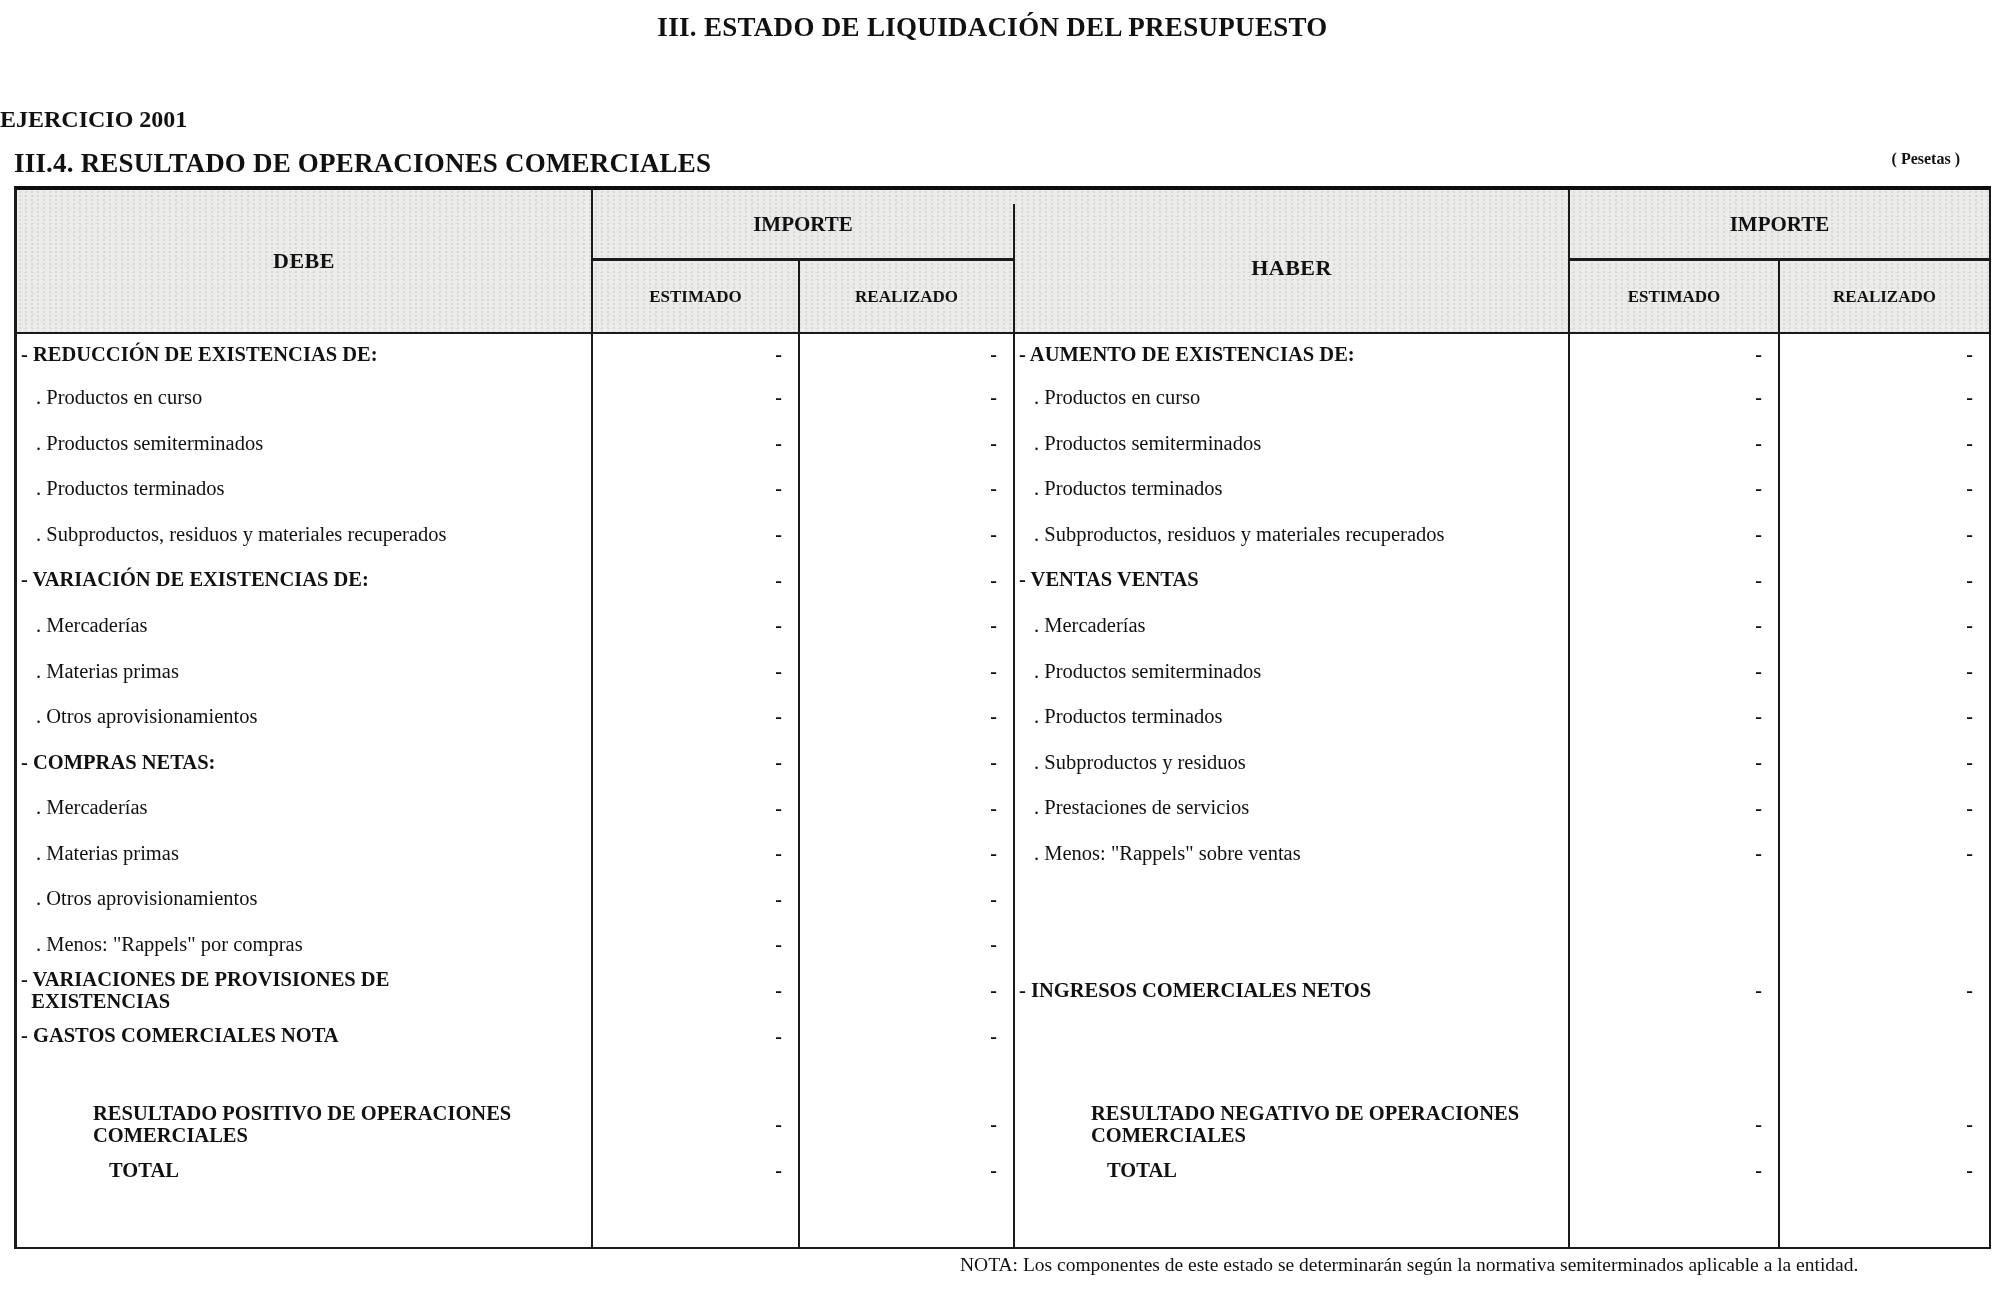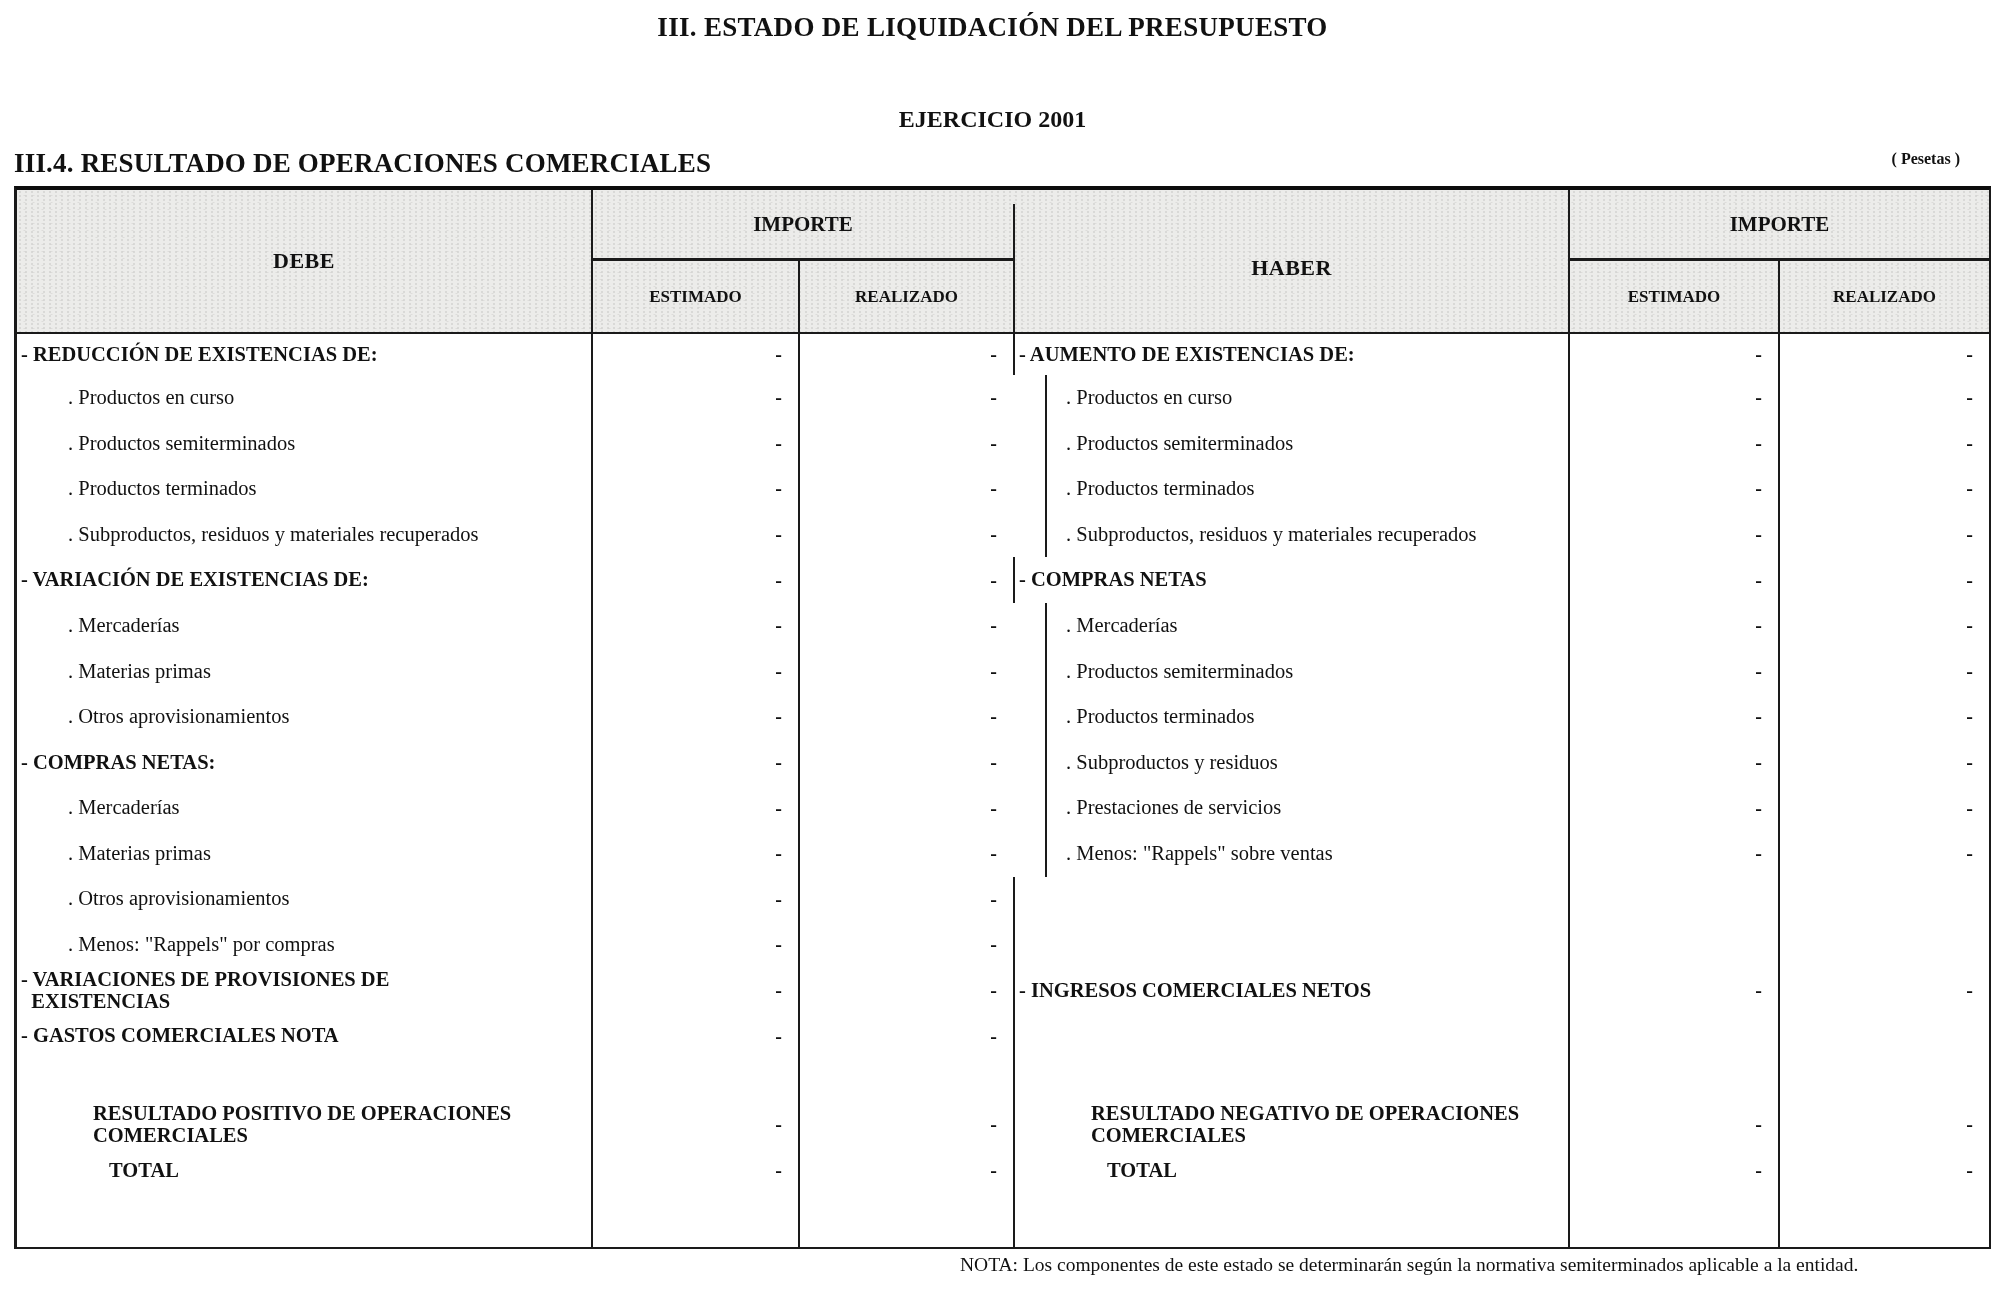--- a/index.html
+++ b/index.html
@@ -11,21 +11,21 @@
   }
   :root{
     --cols:574px 207px 215px 555px 210px 211px;
     --line:#1a1a1a;
   }
   .doc-title{
     position:absolute;top:12px;left:0;width:1985px;text-align:center;
     font-size:27px;font-weight:bold;letter-spacing:.3px;
   }
   .exercise-title{
-    position:absolute;top:106px;left:0;width:1985px;text-align:center;
+    position:absolute;top:106px;left:0;width:1985px;text-align:left;
     font-size:24px;font-weight:bold;
   }
   .section-title{
     position:absolute;top:148px;left:14px;
     font-size:27px;font-weight:bold;letter-spacing:.2px;
   }
   .pesetas{
     position:absolute;top:150px;right:40px;
     font-size:16px;font-weight:bold;
   }
@@ -66,21 +66,21 @@
   .r-result{height:46px;}
   .r-total{height:46px;}
   .r-filler{height:53px;}
   .cell{
     display:flex;align-items:center;box-sizing:border-box;
     font-size:20.5px;line-height:1.06;white-space:pre-wrap;
     overflow:hidden;
   }
   .row > .cell + .cell{border-left:2px solid var(--line);}
   .lbl{padding-left:4px;}
-  .lbl.it{padding-left:19px;margin-left:32px;}
+  .lbl.it{padding-left:19px;}
   .lbl.b{font-weight:bold;}
   .lbl.res{padding-left:76px;}
   .lbl.tot{padding-left:92px;}
   .num{justify-content:flex-end;padding-right:16px;font-weight:bold;font-size:20px;}
   .footnote{
     position:absolute;top:1254px;left:960px;width:1030px;
     font-size:19.5px;text-align:left;
   }
 </style>
 </head>
@@ -140,21 +140,21 @@
         <div class="cell num">-</div>
         <div class="cell num">-</div>
         <div class="cell lbl it">. Subproductos, residuos y materiales recuperados</div>
         <div class="cell num">-</div>
         <div class="cell num">-</div>
       </div>
       <div class="row">
         <div class="cell lbl b">- VARIACIÓN DE EXISTENCIAS DE:</div>
         <div class="cell num">-</div>
         <div class="cell num">-</div>
-        <div class="cell lbl b">- COMPRAS NETAS</div>
+        <div class="cell lbl b">- VENTAS VENTAS</div>
         <div class="cell num">-</div>
         <div class="cell num">-</div>
       </div>
       <div class="row">
         <div class="cell lbl it">. Mercaderías</div>
         <div class="cell num">-</div>
         <div class="cell num">-</div>
         <div class="cell lbl it">. Mercaderías</div>
         <div class="cell num">-</div>
         <div class="cell num">-</div>

